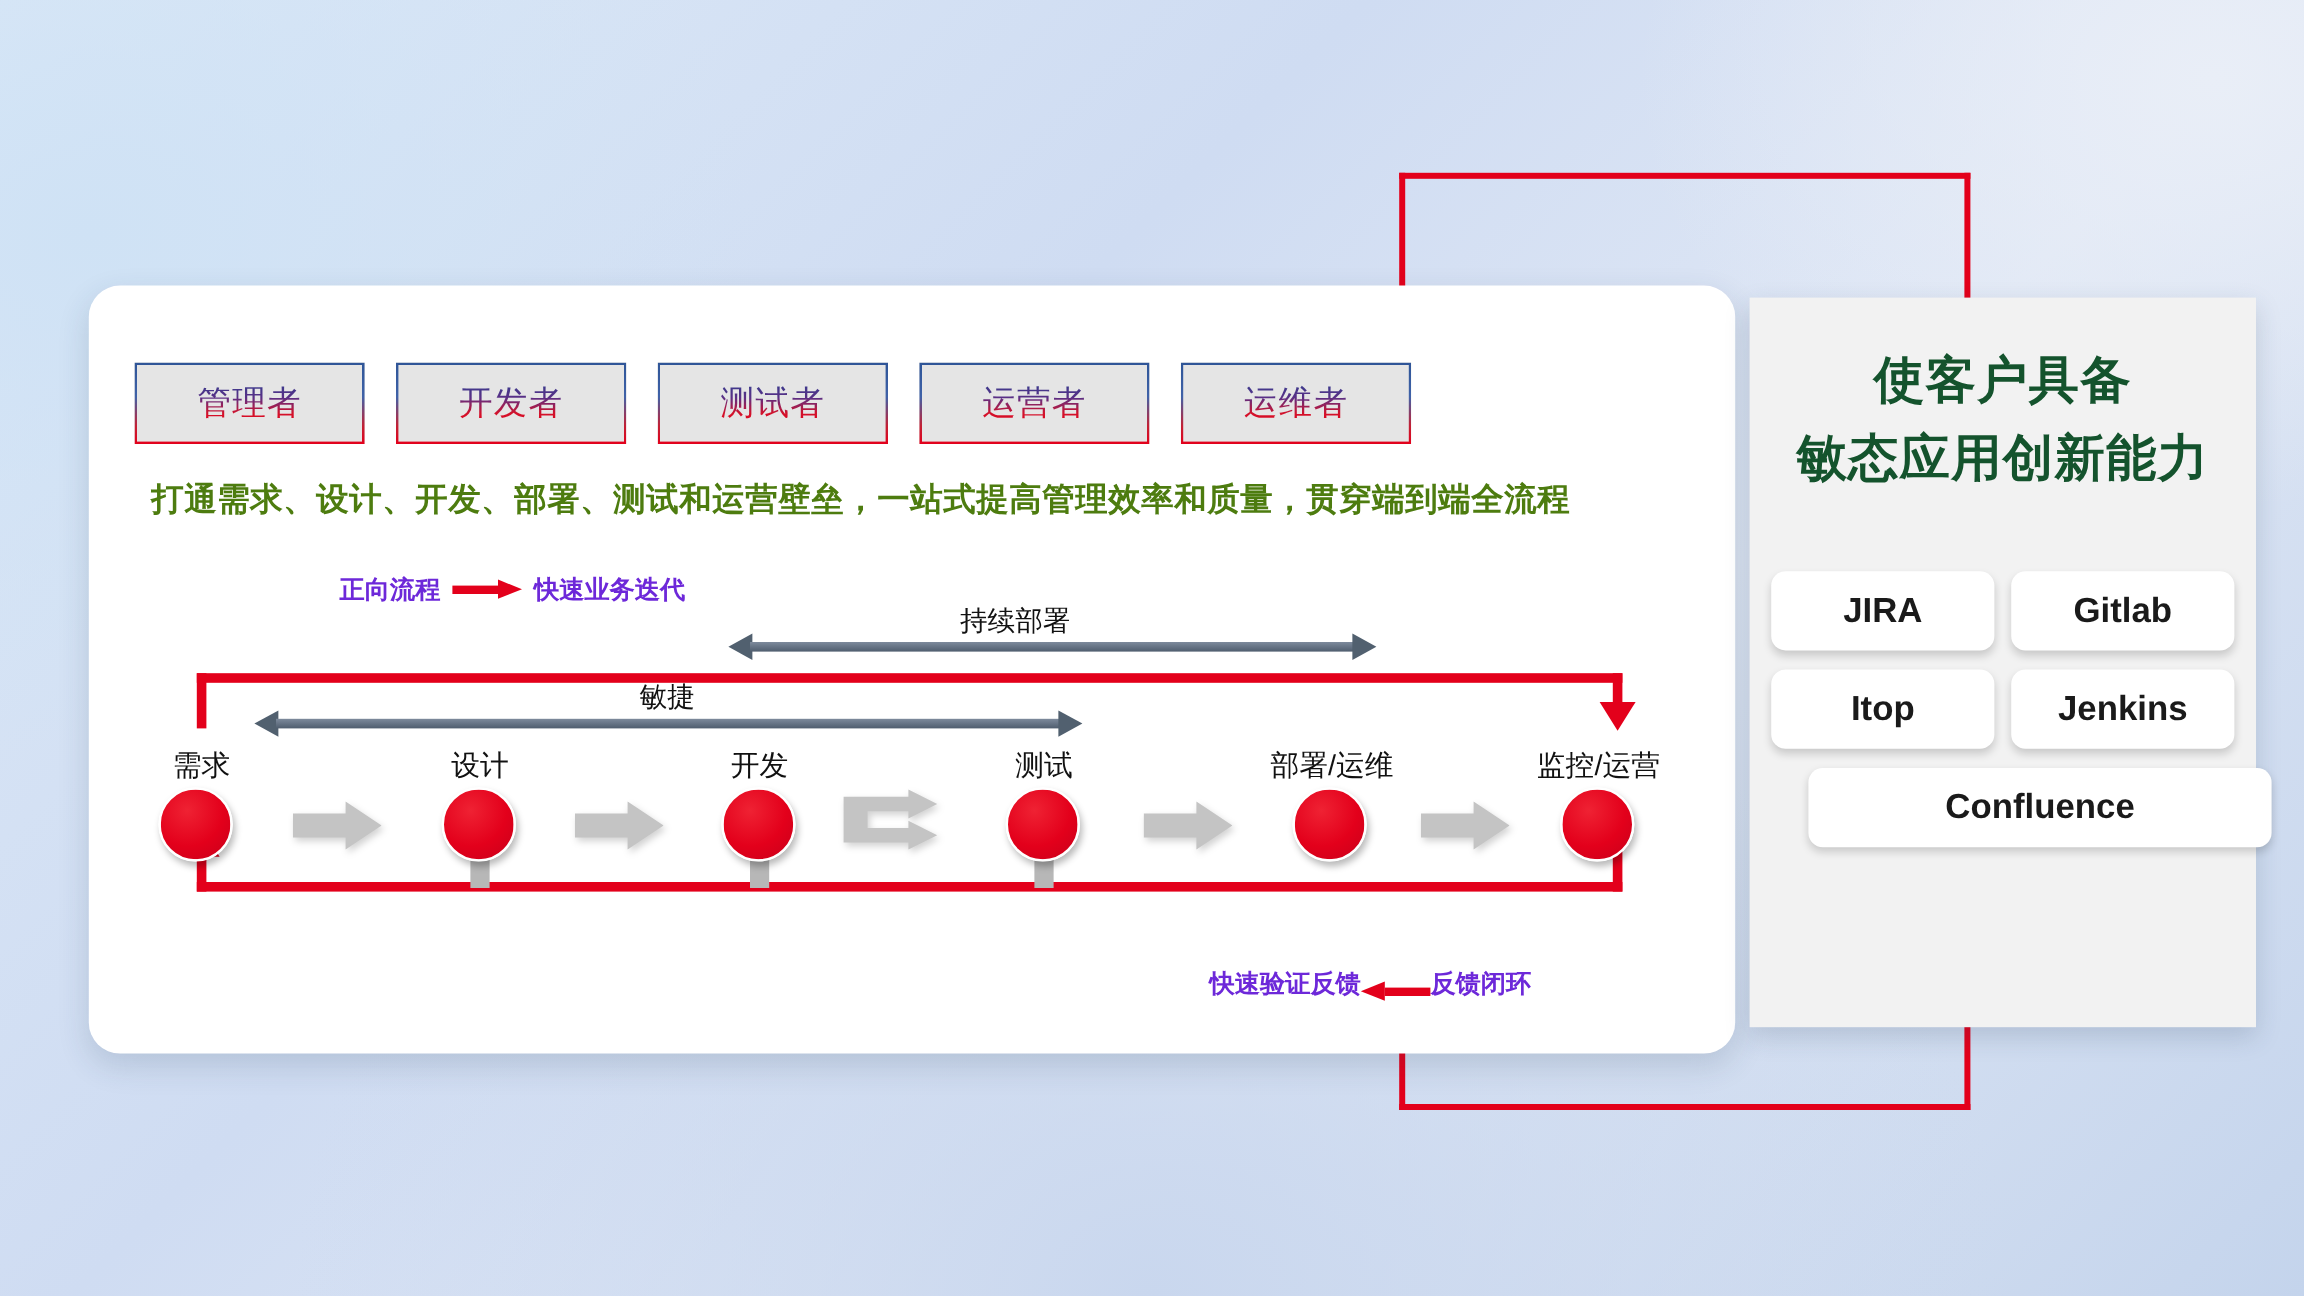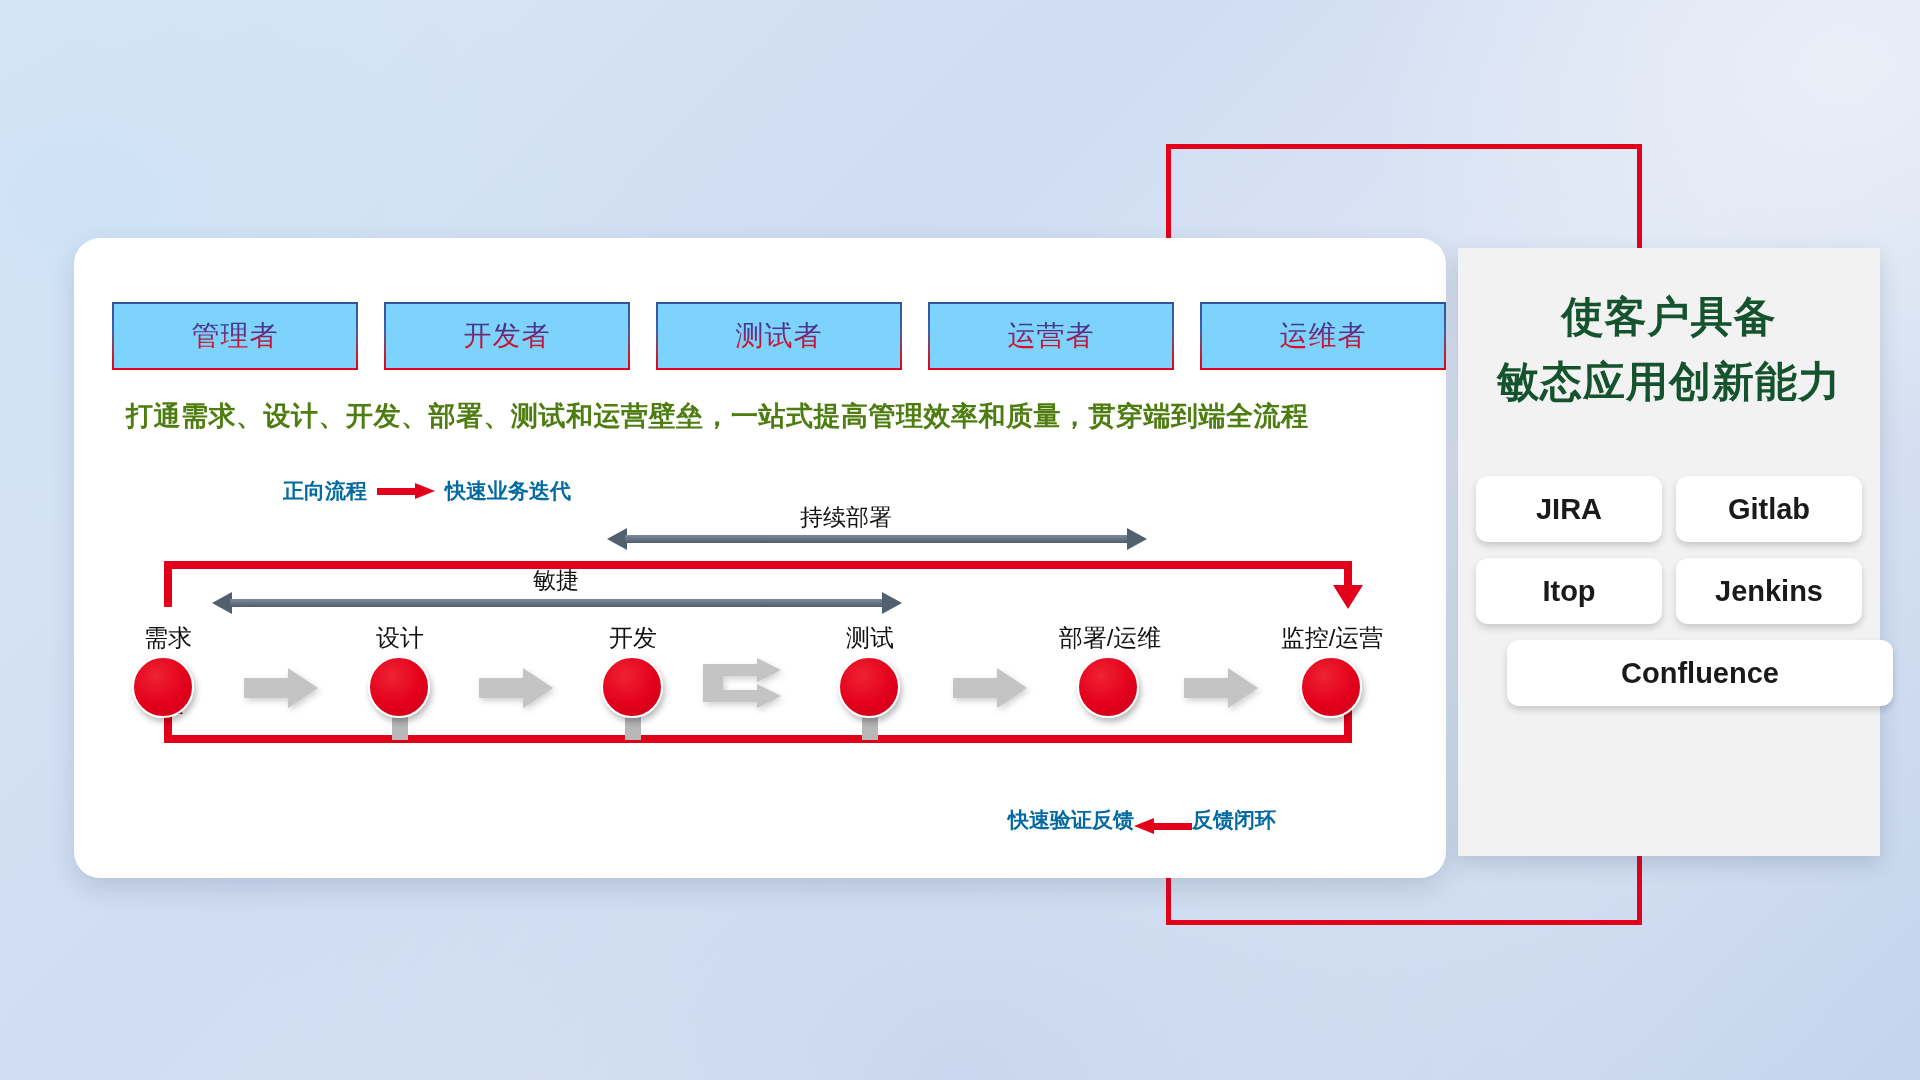--- a/index.html
+++ b/index.html
@@ -21,22 +21,22 @@
   
   .card{
     position:absolute;left:74px;top:238px;width:1372px;height:640px;
     background:#ffffff;border-radius:26px;
     box-shadow:0 10px 26px rgba(40,60,90,.16);
   }
 
   
   .roles{position:absolute;left:112px;top:302px;display:flex;gap:26px;}
   .role-box{
-    width:246px;height:68px;
-    background:#7dd3fc;
+    width:192px;height:68px;
+    background:#e5e5e5;
     display:flex;align-items:center;justify-content:center;
     position:relative;
     box-sizing:border-box;
   }
   .role-box::before{
     content:"";position:absolute;inset:0;padding:2px;
     background:linear-gradient(180deg,#2f5597 0%,#3f62a8 42%,#c32034 78%,#e3001b 100%);
     -webkit-mask:linear-gradient(#000 0 0) content-box,linear-gradient(#000 0 0);
     -webkit-mask-composite:xor;mask-composite:exclude;
     pointer-events:none;
@@ -50,21 +50,21 @@
 
   
   .headline{
     position:absolute;left:126px;top:398px;width:1300px;
     font-size:27px;font-weight:700;color:#4d7c0f;letter-spacing:.5px;white-space:nowrap;
   }
 
   
   .legend-fwd{position:absolute;left:283px;top:477px;display:flex;align-items:center;gap:10px;}
   .legend-fb{position:absolute;left:1008px;top:806px;display:flex;align-items:flex-end;gap:0;}
-  .legend-txt{font-size:21px;font-weight:700;color:#0369a1;white-space:nowrap;}
+  .legend-txt{font-size:21px;font-weight:700;color:#6d28d9;white-space:nowrap;}
   .red-arrow-r{width:58px;height:16px;position:relative;}
   .red-arrow-r::before{content:"";position:absolute;left:0;top:5px;width:38px;height:7px;background:#e3001b;}
   .red-arrow-r::after{content:"";position:absolute;right:0;top:0;width:0;height:0;
     border-top:8px solid transparent;border-bottom:8px solid transparent;border-left:20px solid #e3001b;}
   .red-arrow-l{width:58px;height:16px;position:relative;}
   .red-arrow-l::before{content:"";position:absolute;right:0;top:5px;width:38px;height:7px;background:#e3001b;}
   .red-arrow-l::after{content:"";position:absolute;left:0;top:0;width:0;height:0;
     border-top:8px solid transparent;border-bottom:8px solid transparent;border-right:20px solid #e3001b;}
 
   

